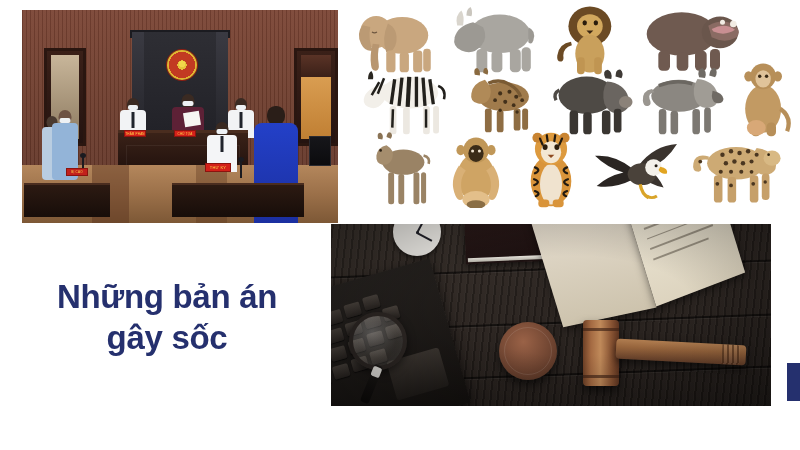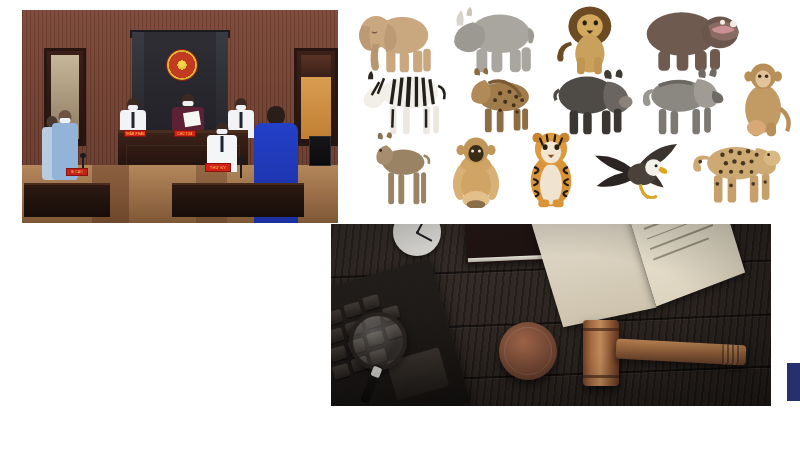--- a/index.html
+++ b/index.html
@@ -775,17 +775,19 @@
     <div class="gp-maghandle"></div>
 
     <div class="gp-block"></div>
     <div class="gp-gavel-head"></div>
     <div class="gp-gavel-handle"></div>
 
     <div class="gp-vignette"></div>
   </div>
 
   <div class="headline">
+    <span class="l1">Những bản án</span>
+    <span class="l2">gây sốc</span>
   </div>
 
   <div class="accent-bar"></div>
 
 </div>
 
 </body></html>

